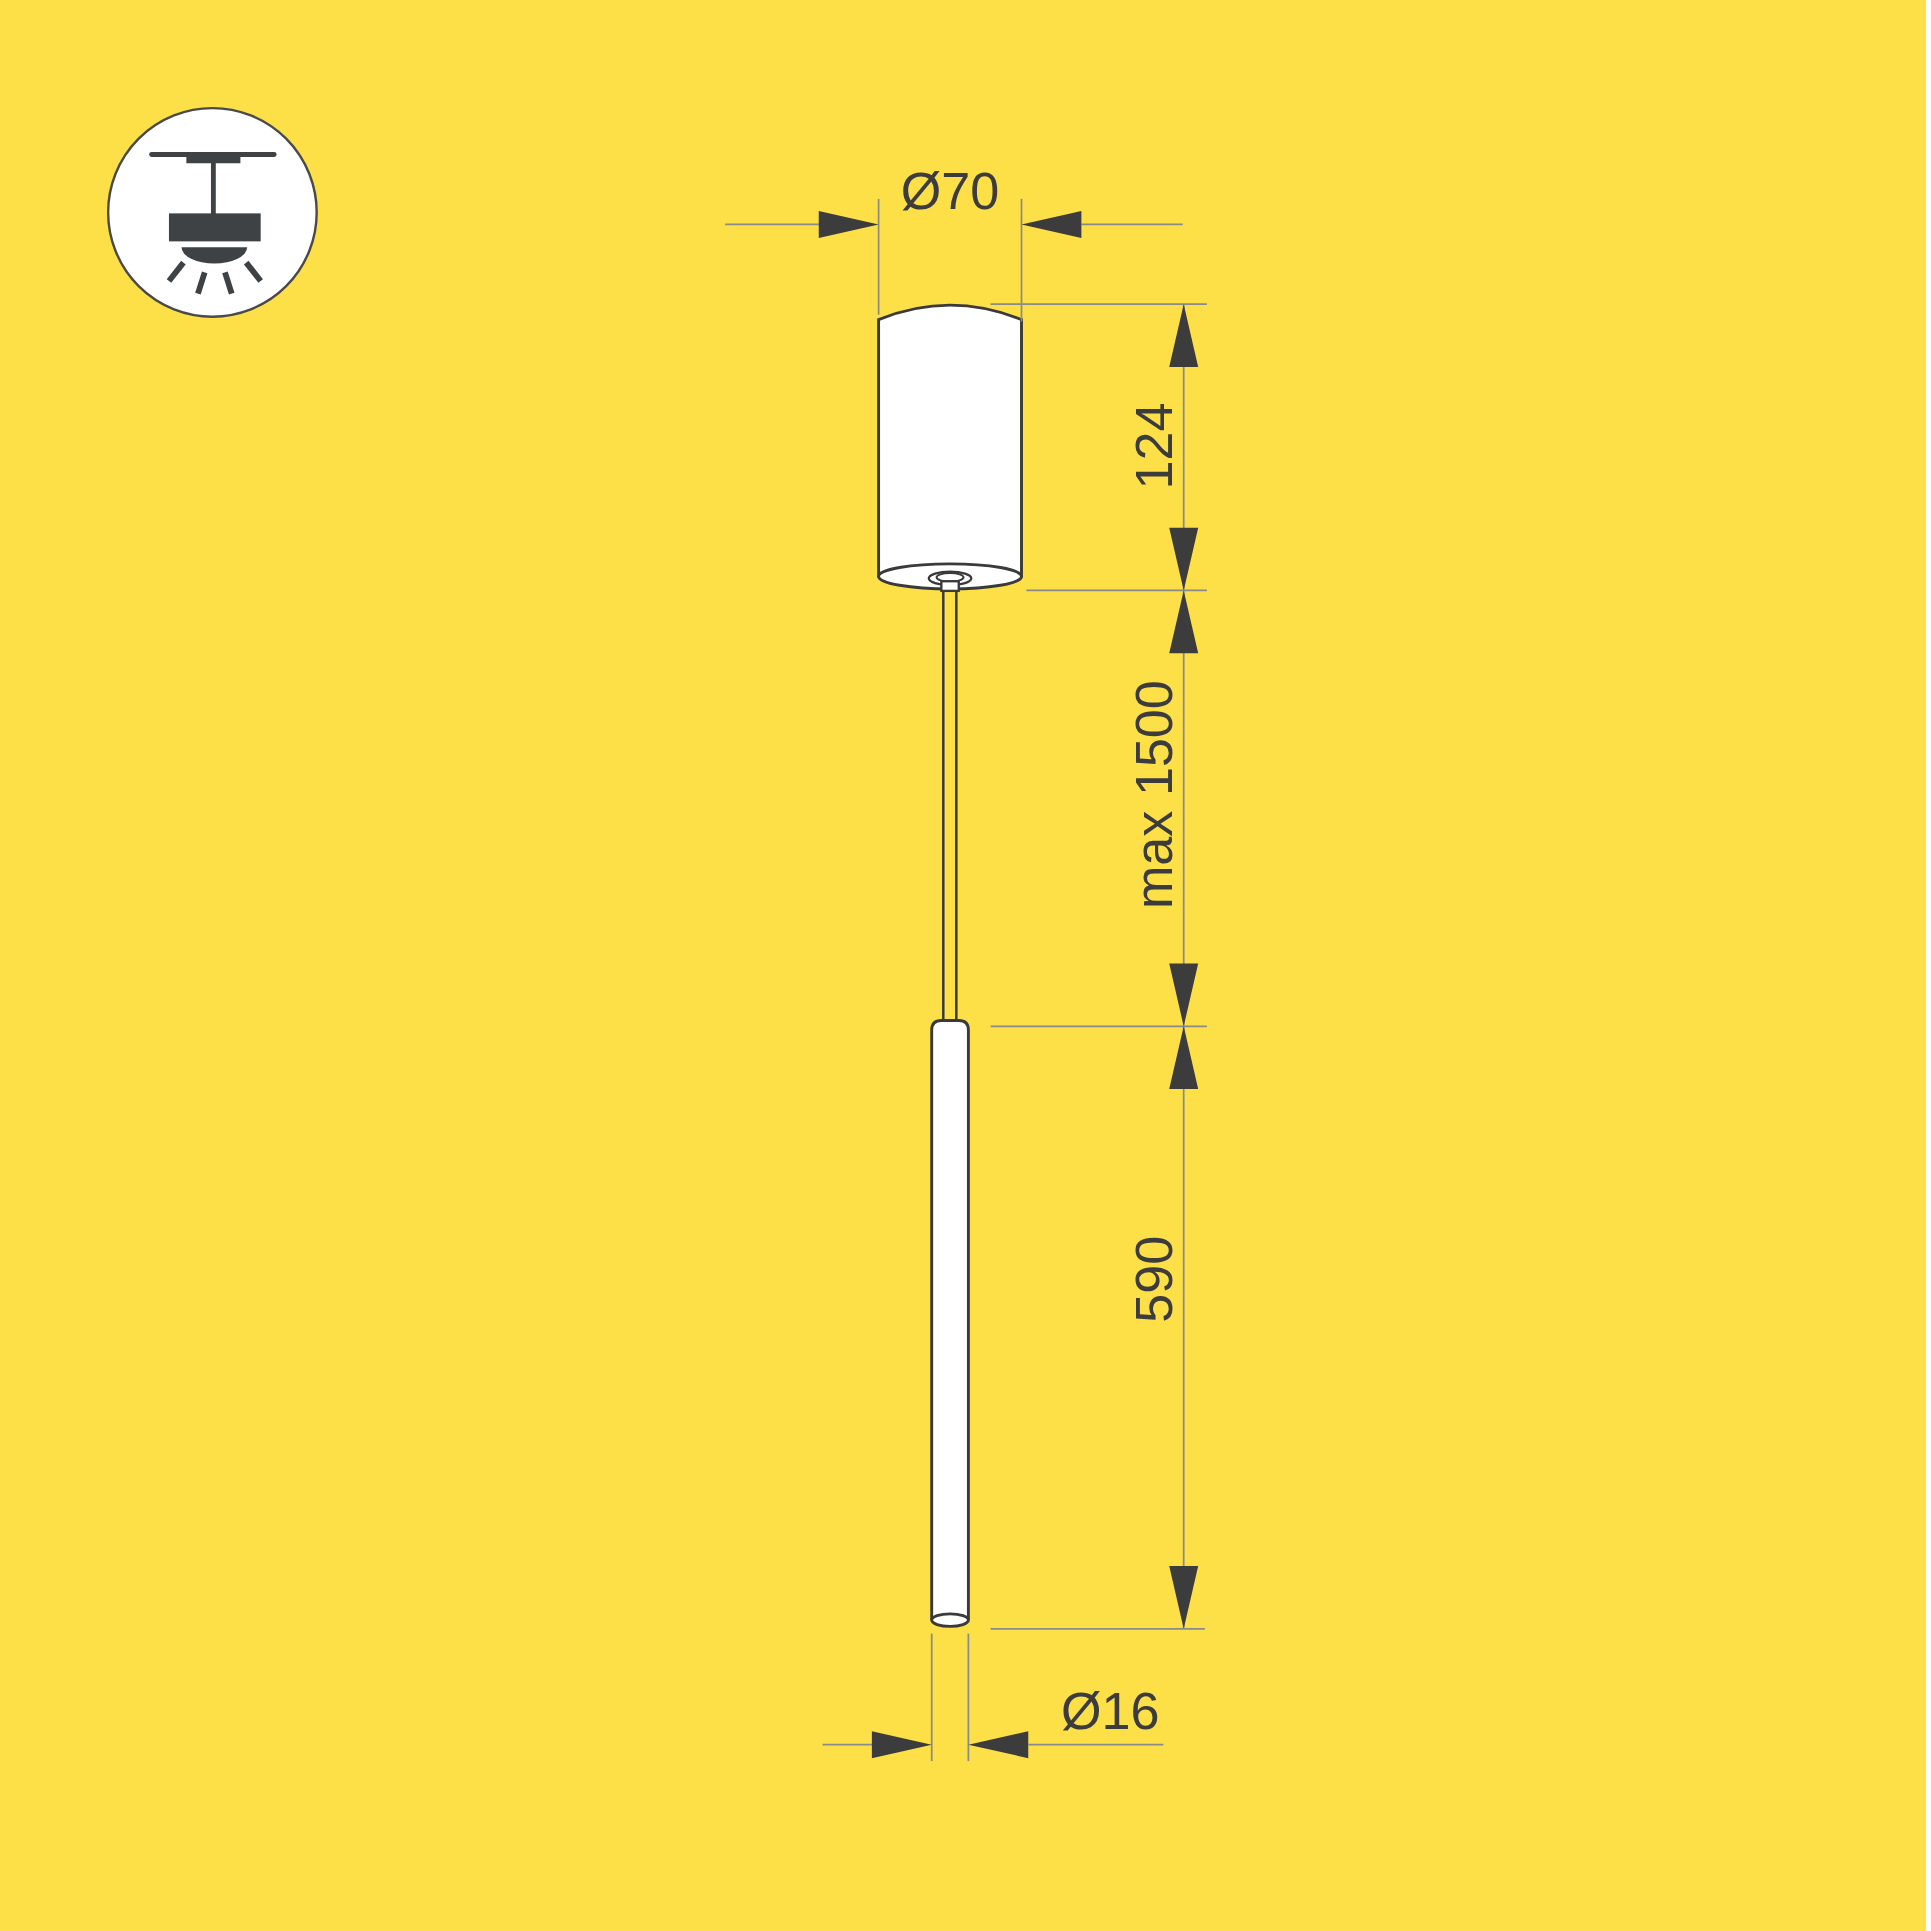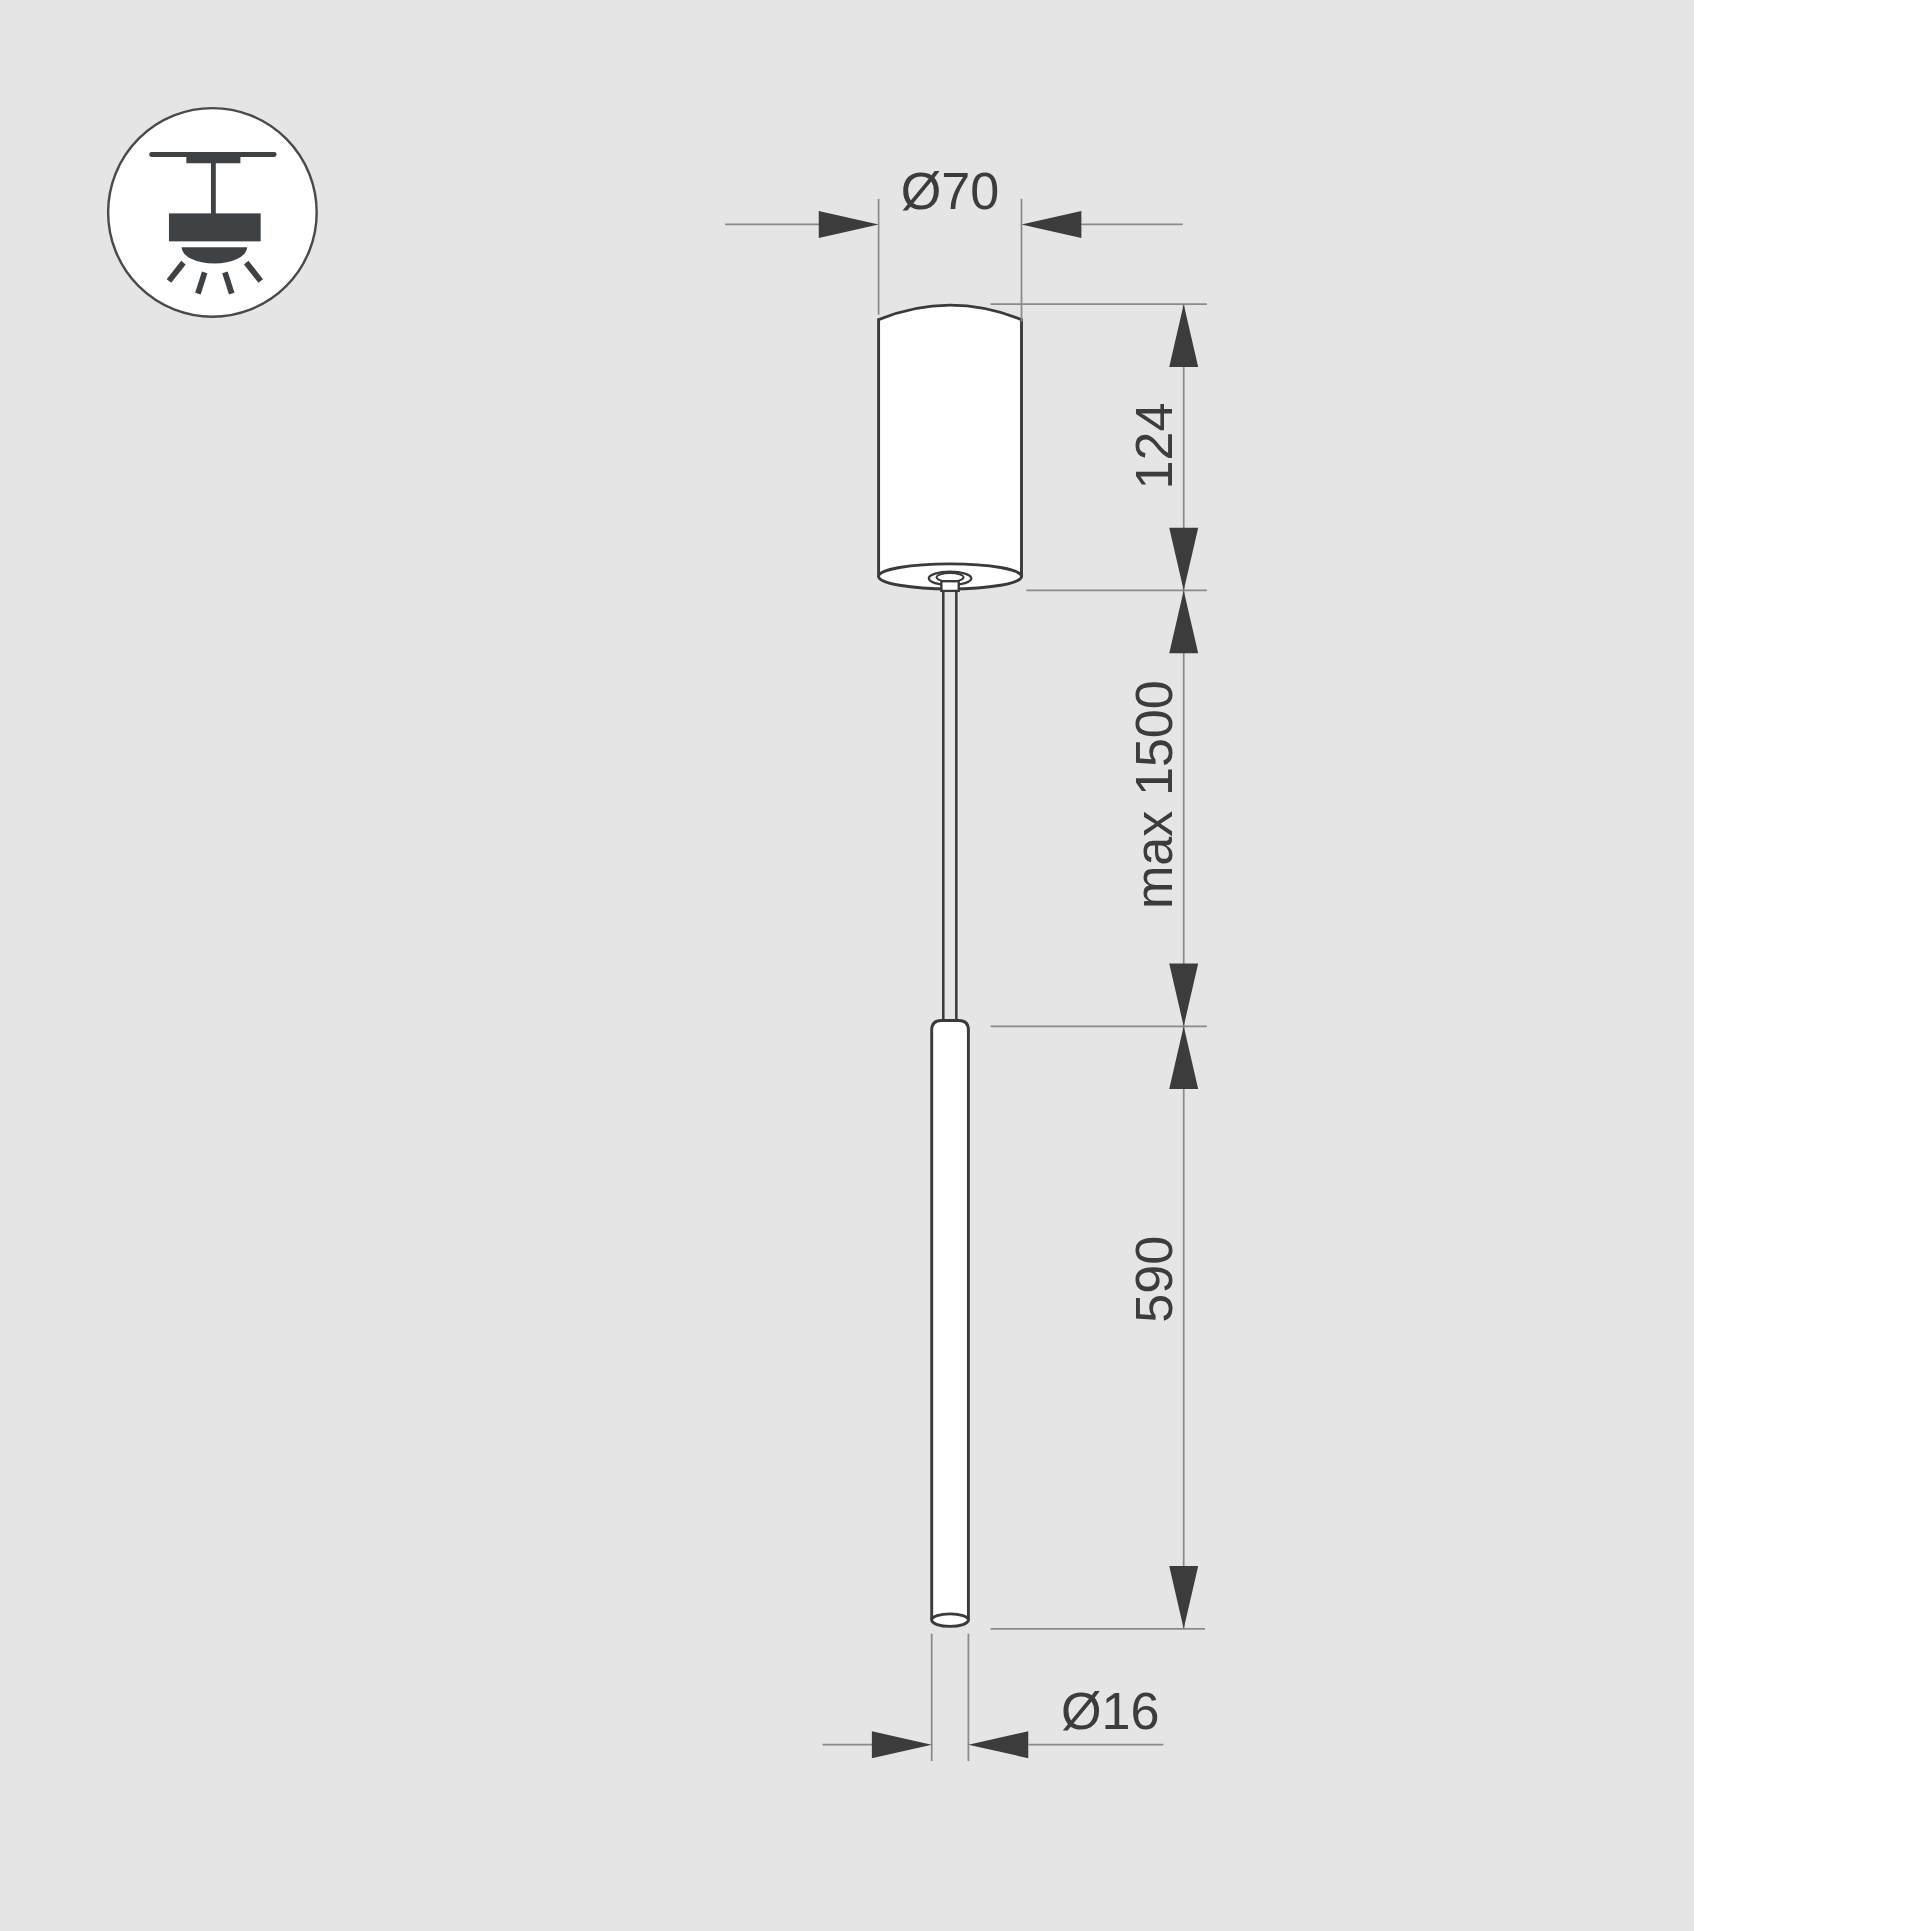--- a/index.html
+++ b/index.html
@@ -1,16 +1,16 @@
 <!DOCTYPE html>
 <html><head>
 <meta charset="utf-8">
 <style>
   html,body{margin:0;padding:0;background:#ffffff;}
-  .canvas{position:relative;width:1694px;height:1931px;background:#e5e5e5;overflow:hidden;
+  .canvas{position:relative;width:1926px;height:1931px;background:#fde047;overflow:hidden;
           font-family:"Liberation Sans",sans-serif;}
   svg{display:block;}
   .outline-white{fill:#ffffff;stroke:#3a3a3a;stroke-width:3;}
   .outline-thin{fill:#ffffff;stroke:#3a3a3a;stroke-width:2.4;}
   .cable{stroke:#3a3a3a;stroke-width:2.6;fill:none;}
   .thin{stroke:#8a8a8a;stroke-width:1.8;fill:none;}
   .arrow{fill:#3c3c3c;stroke:none;}
   .dim-text{fill:#3c3c3c;font-family:"Liberation Sans",sans-serif;font-size:54px;}
   .icon-stroke{stroke:#3f4245;fill:none;}
   .icon-fill{fill:#3f4245;stroke:none;}

